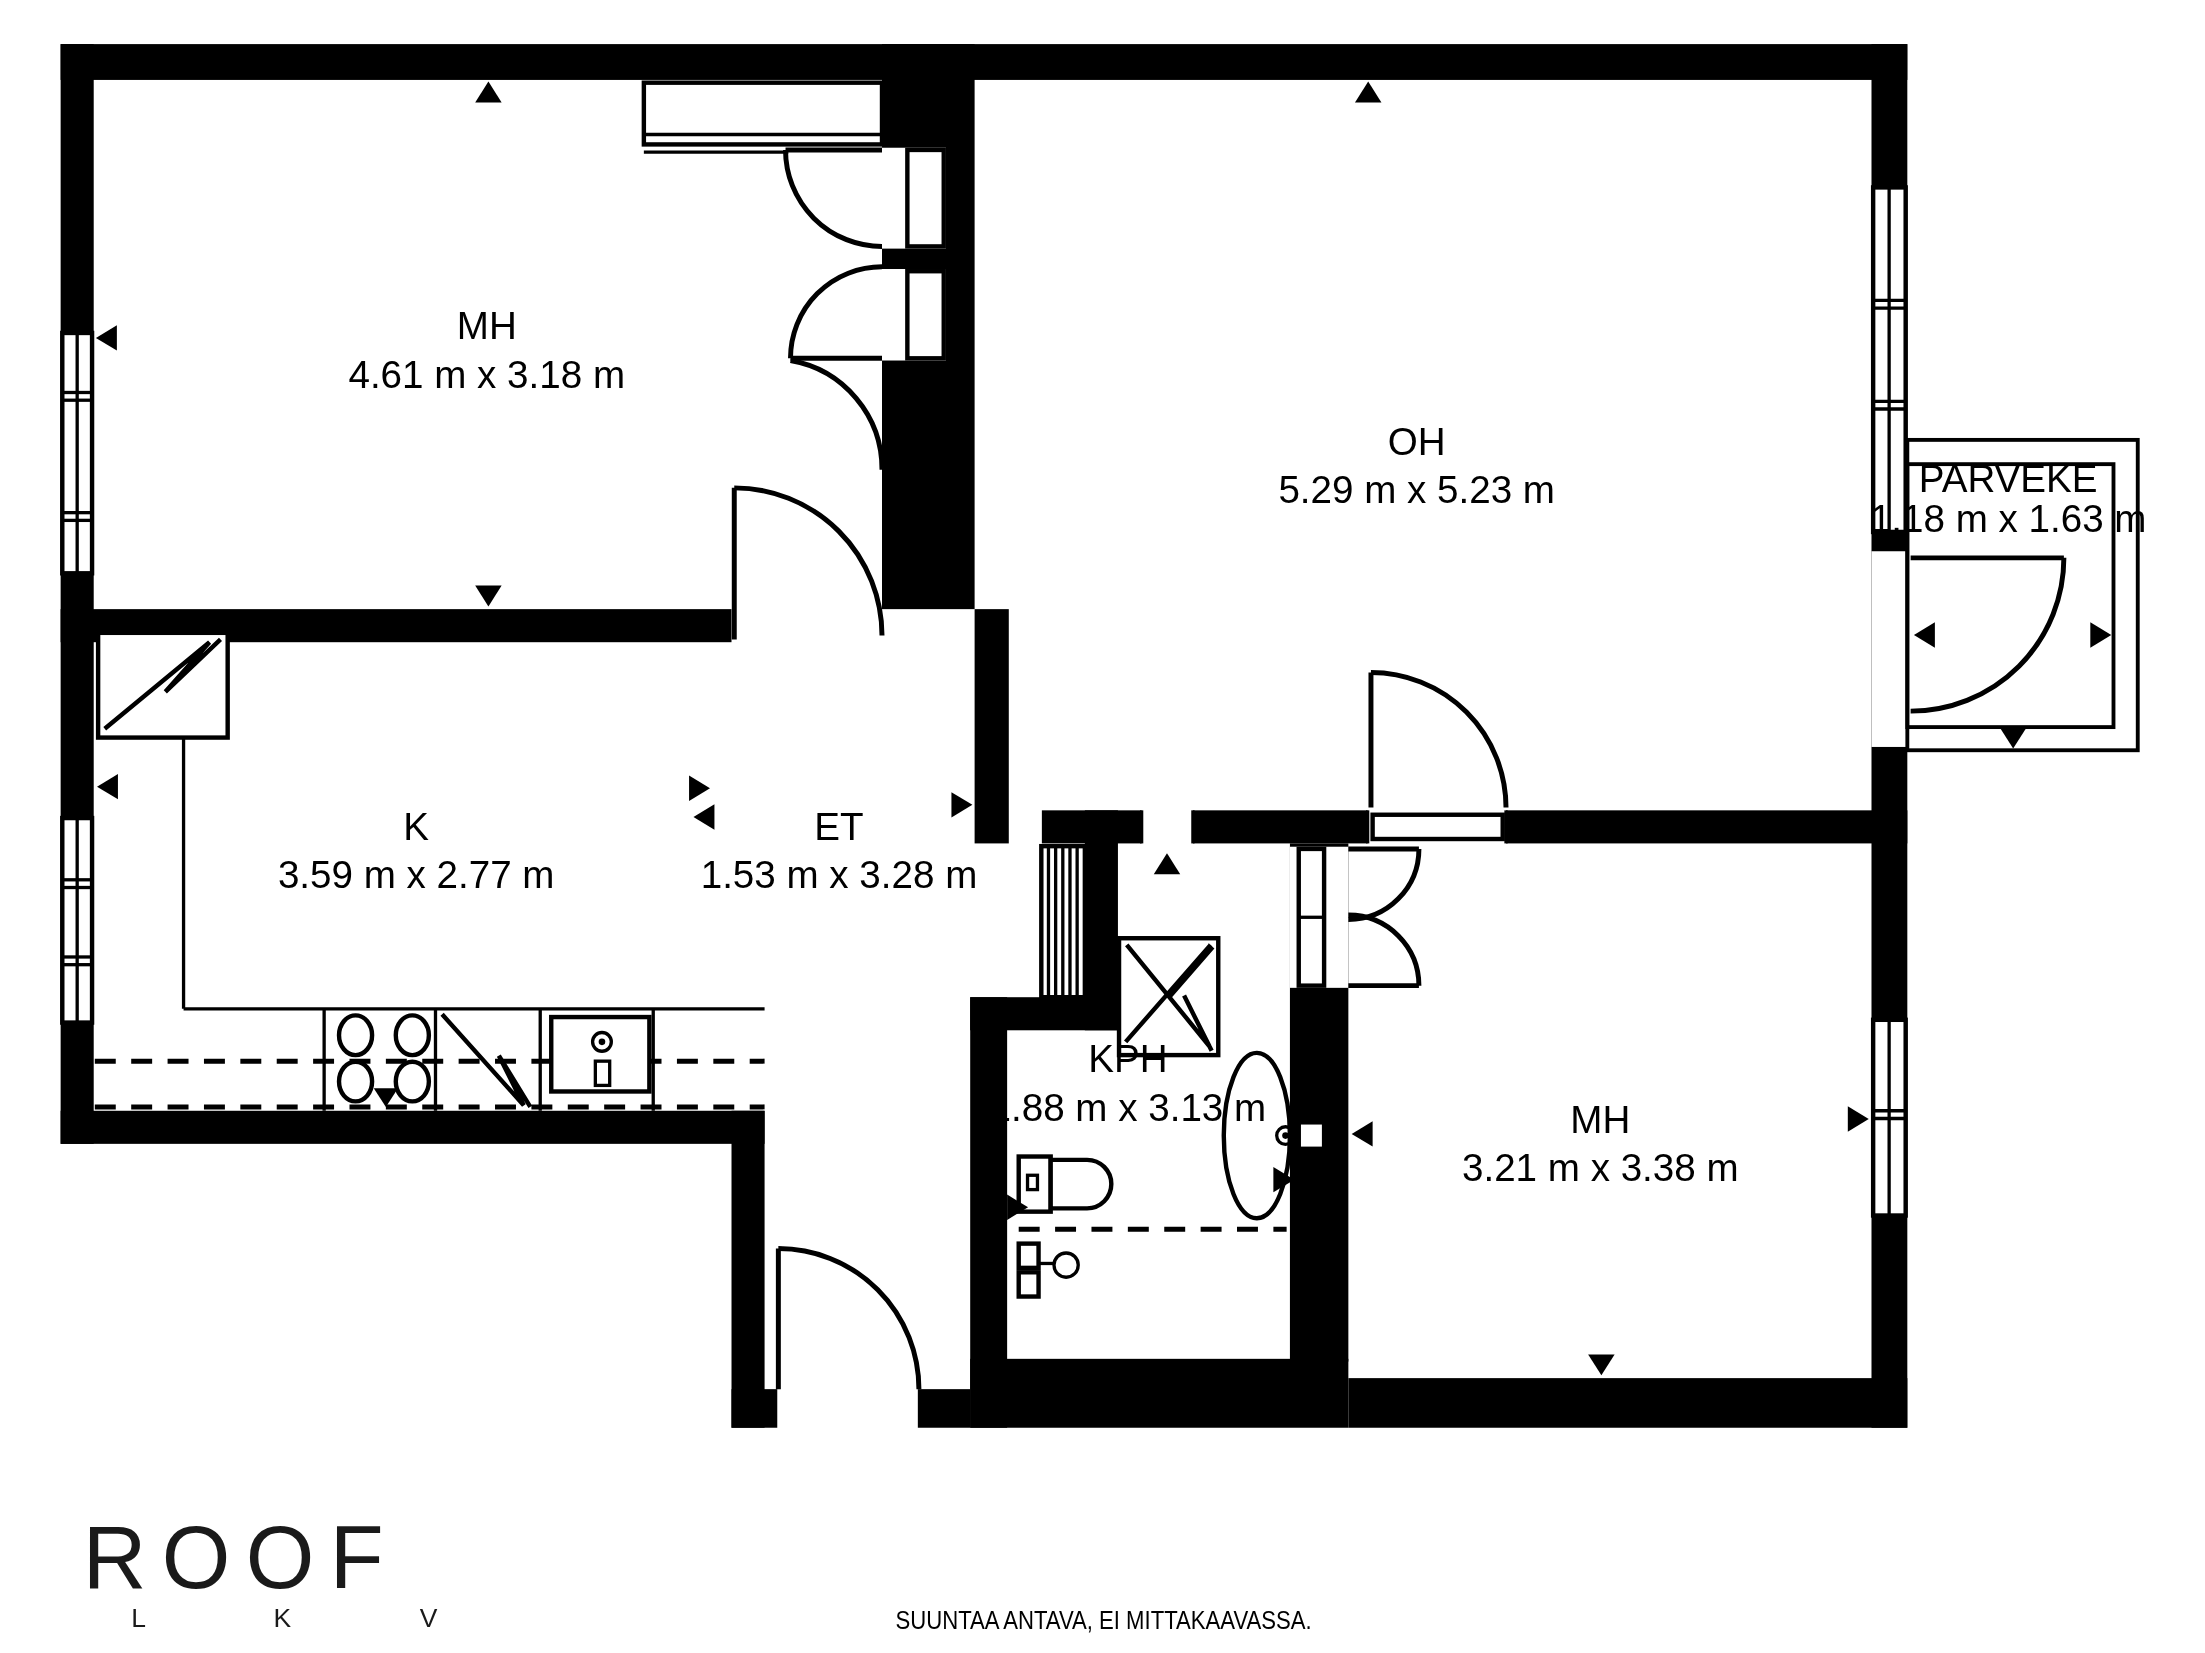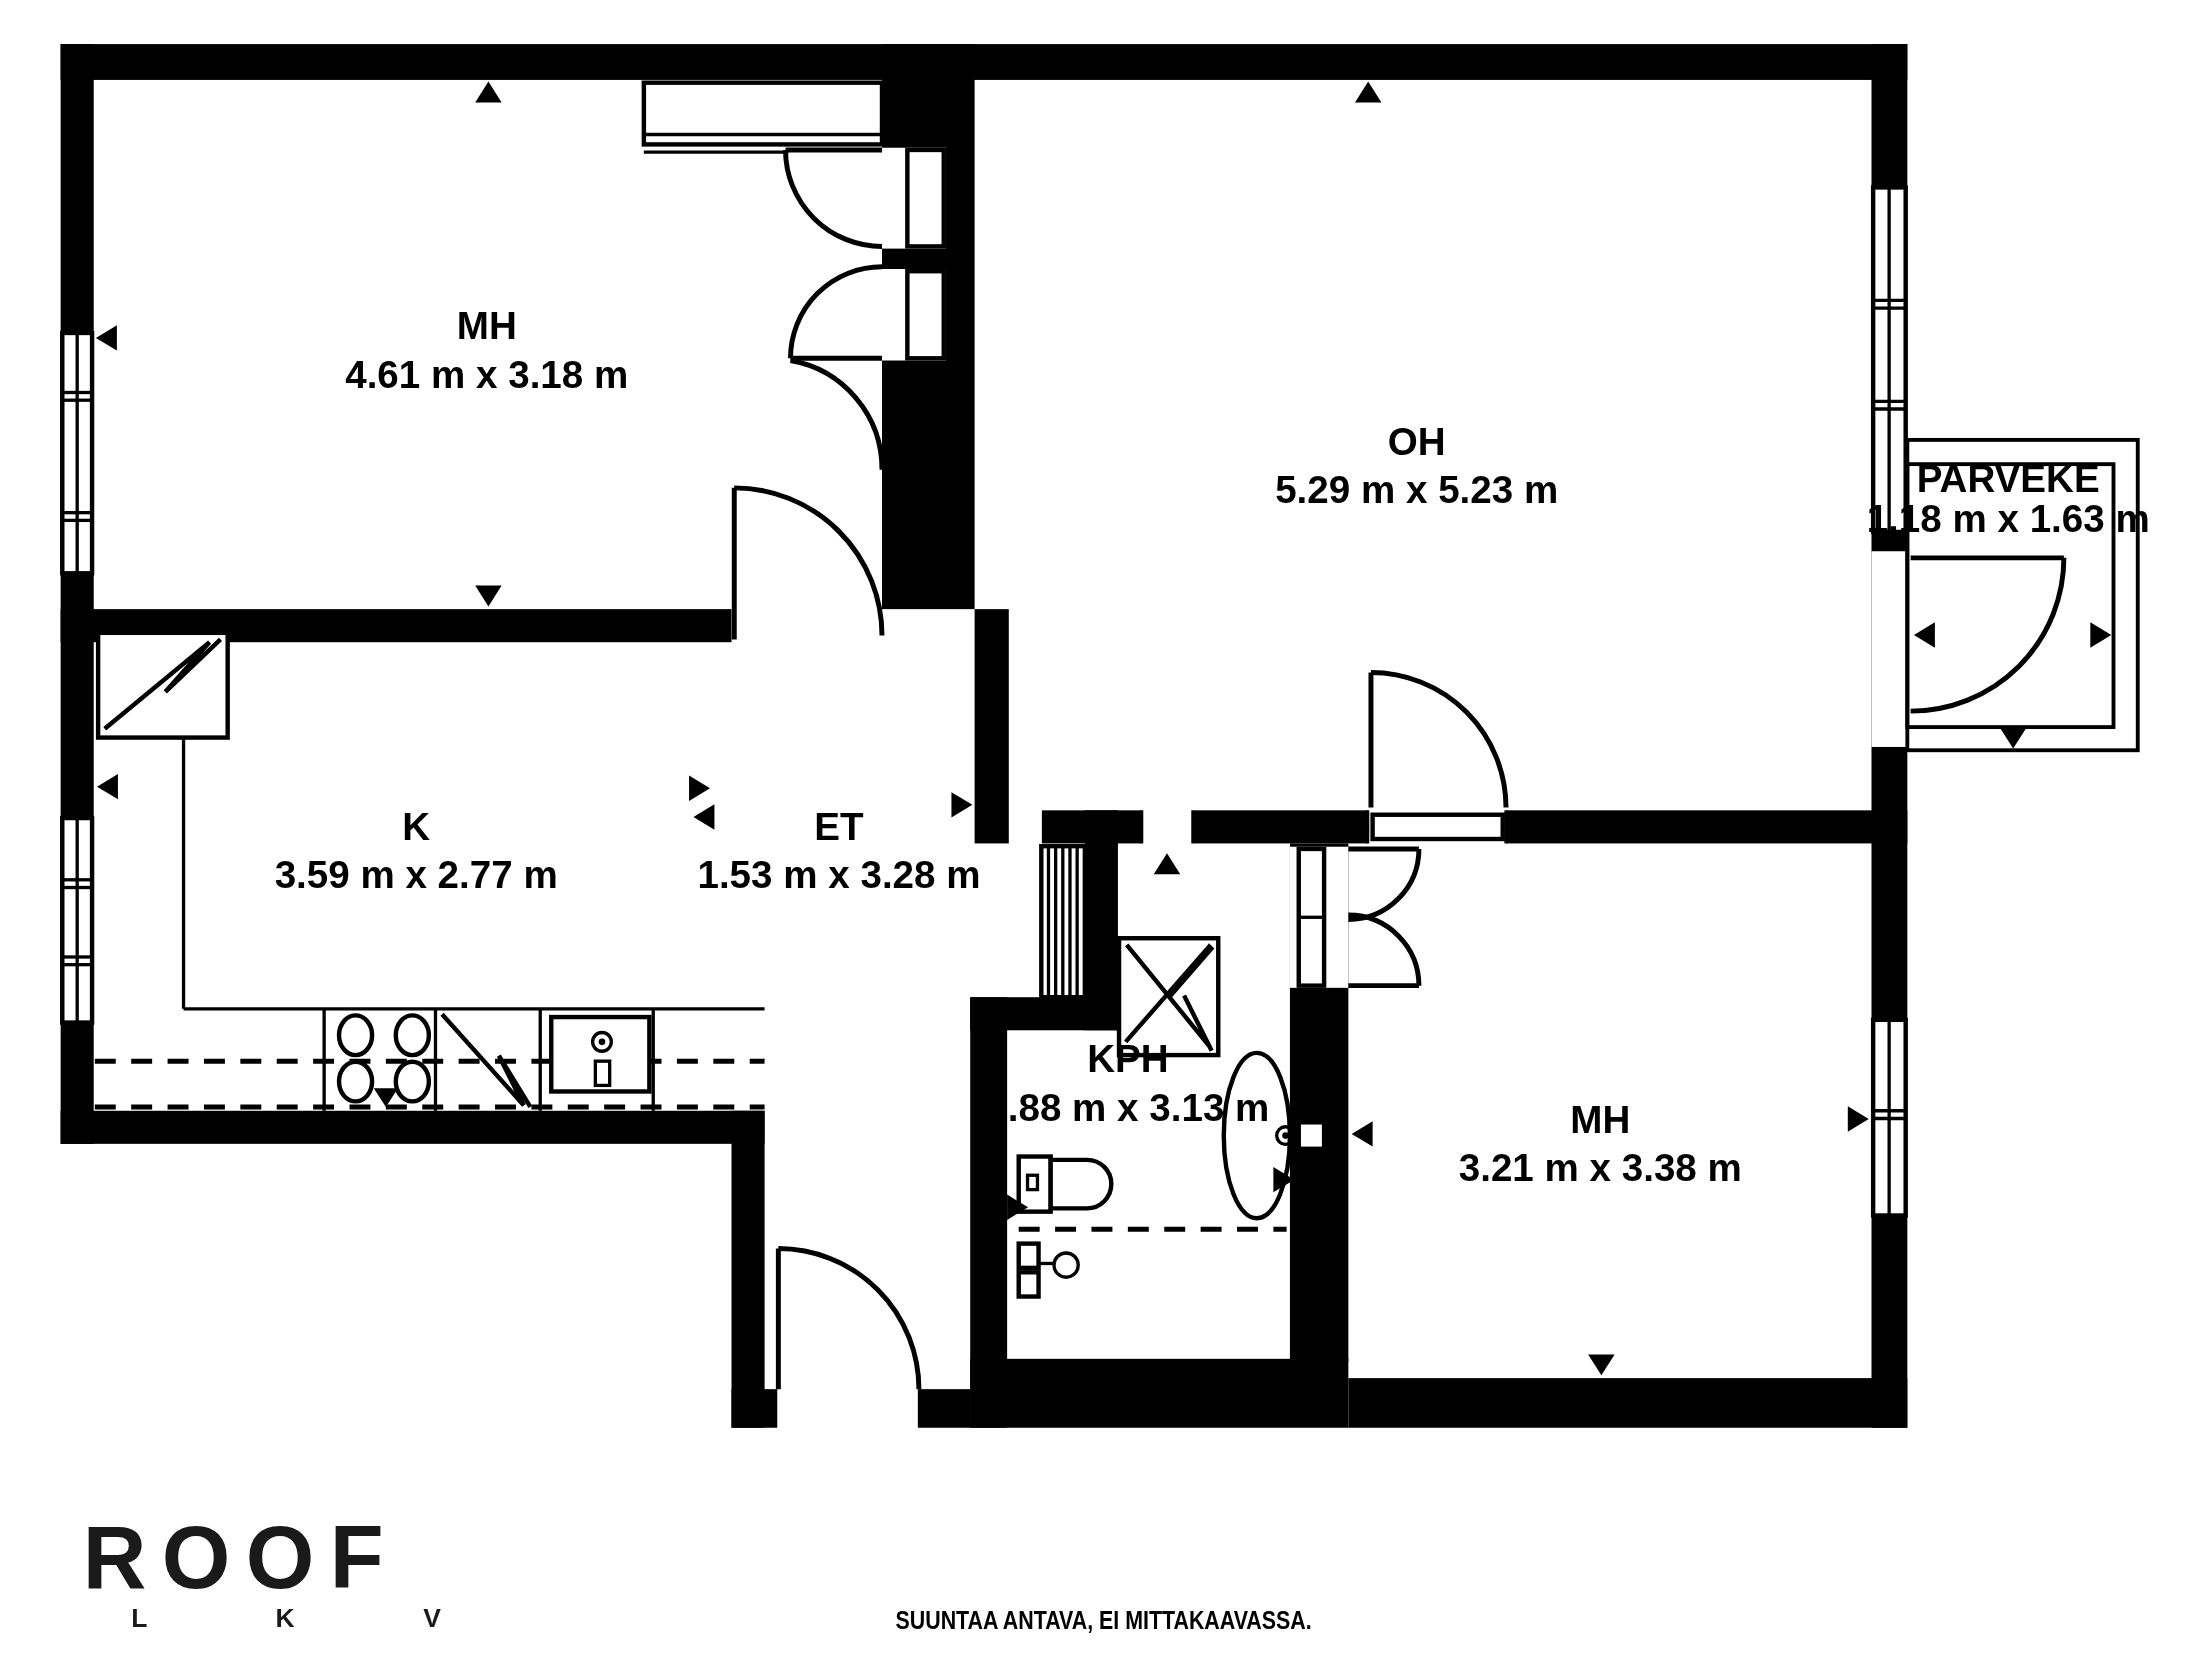--- a/index.html
+++ b/index.html
@@ -1,17 +1,17 @@
 <!DOCTYPE html>
 <html style="font-size:8.8px"><head>
 <meta charset="utf-8">
 <style>
   html,body{margin:0;padding:0;background:#ffffff;}
   body{font-family:"Liberation Sans", sans-serif;}
-  .plan-wrap{width:100%;font-weight:bold;}
+  .plan-wrap{width:100%;}
   svg{display:block;width:100%;height:auto;background:#ffffff;}
   .wall{fill:#000000;stroke:none;}
   .opening{fill:#ffffff;stroke:none;}
   .thin{fill:none;stroke:#000000;stroke-width:7;}
   .thin6{fill:none;stroke:#000000;stroke-width:6;}
   .fix{fill:#ffffff;stroke:#000000;stroke-width:8;}
   .fixline{fill:none;stroke:#000000;stroke-width:8;}
   .door{fill:none;stroke:#000000;stroke-width:9;}
   .dash{fill:none;stroke:#000000;stroke-width:9;stroke-dasharray:38 28;}
   .tri{fill:#000000;stroke:none;}

